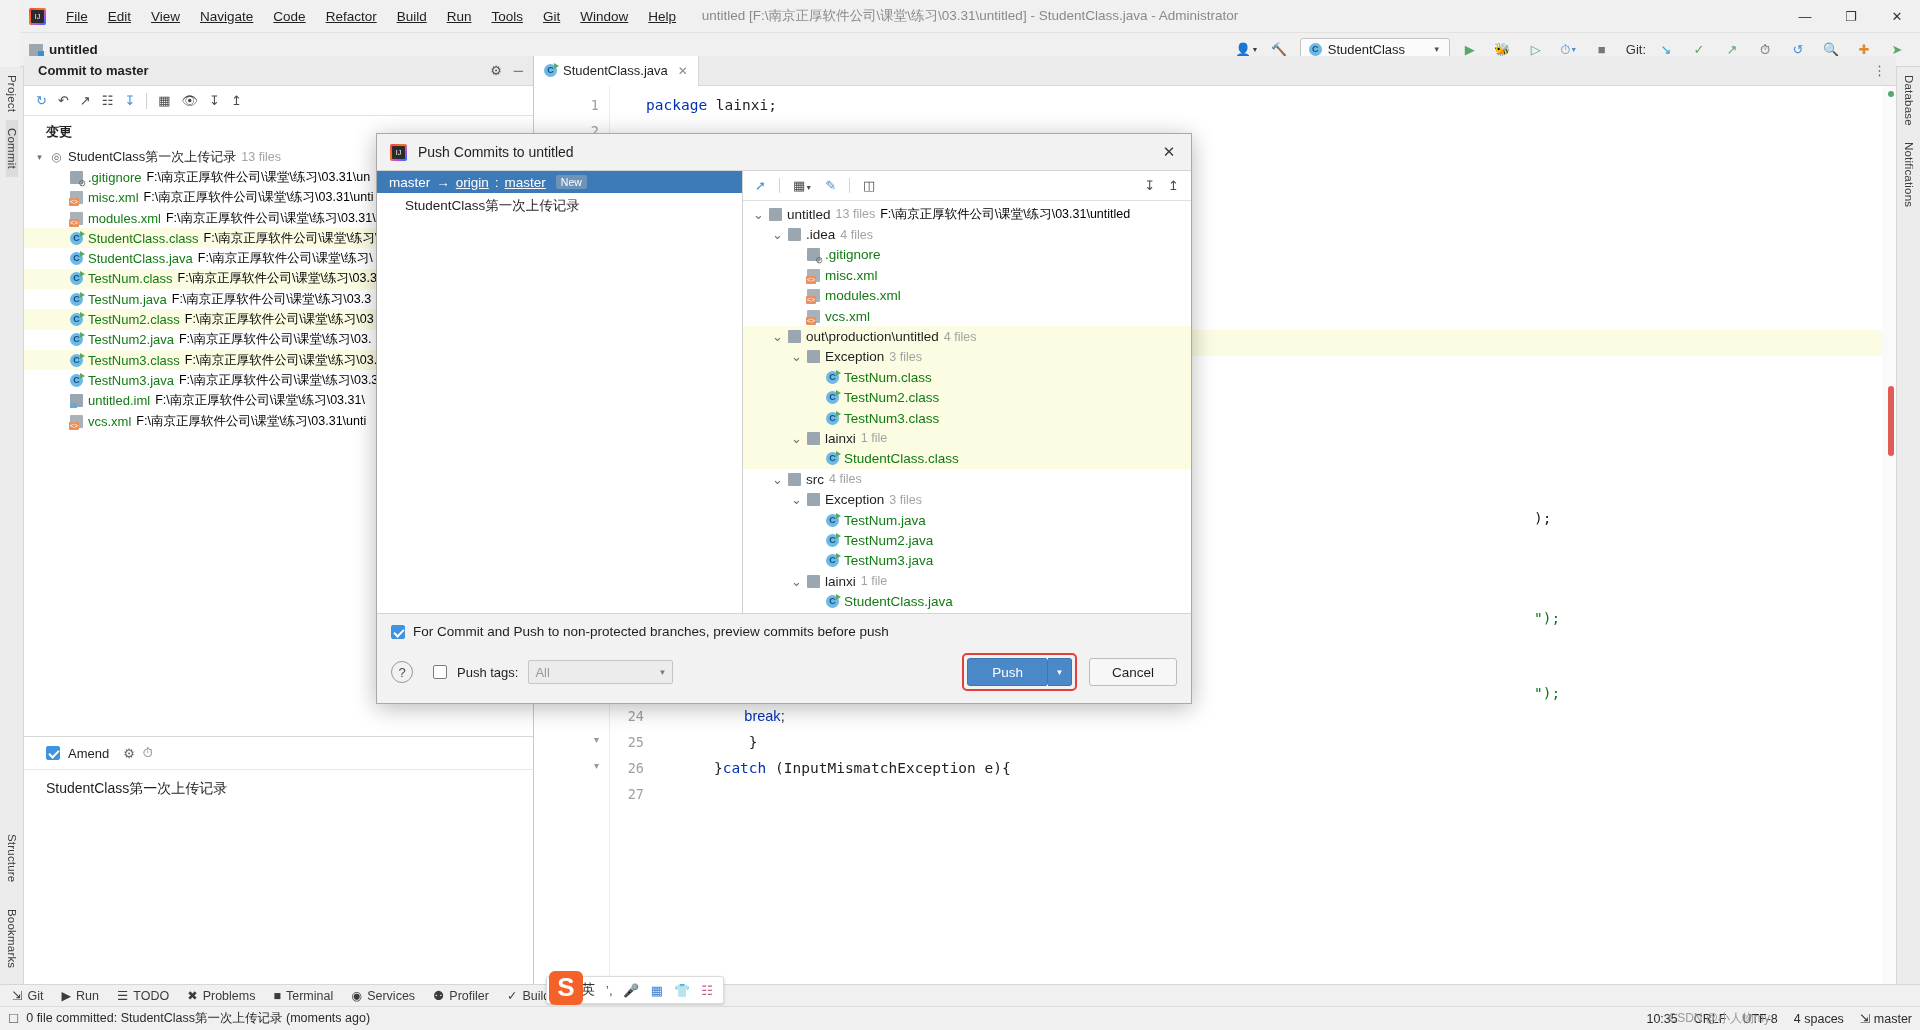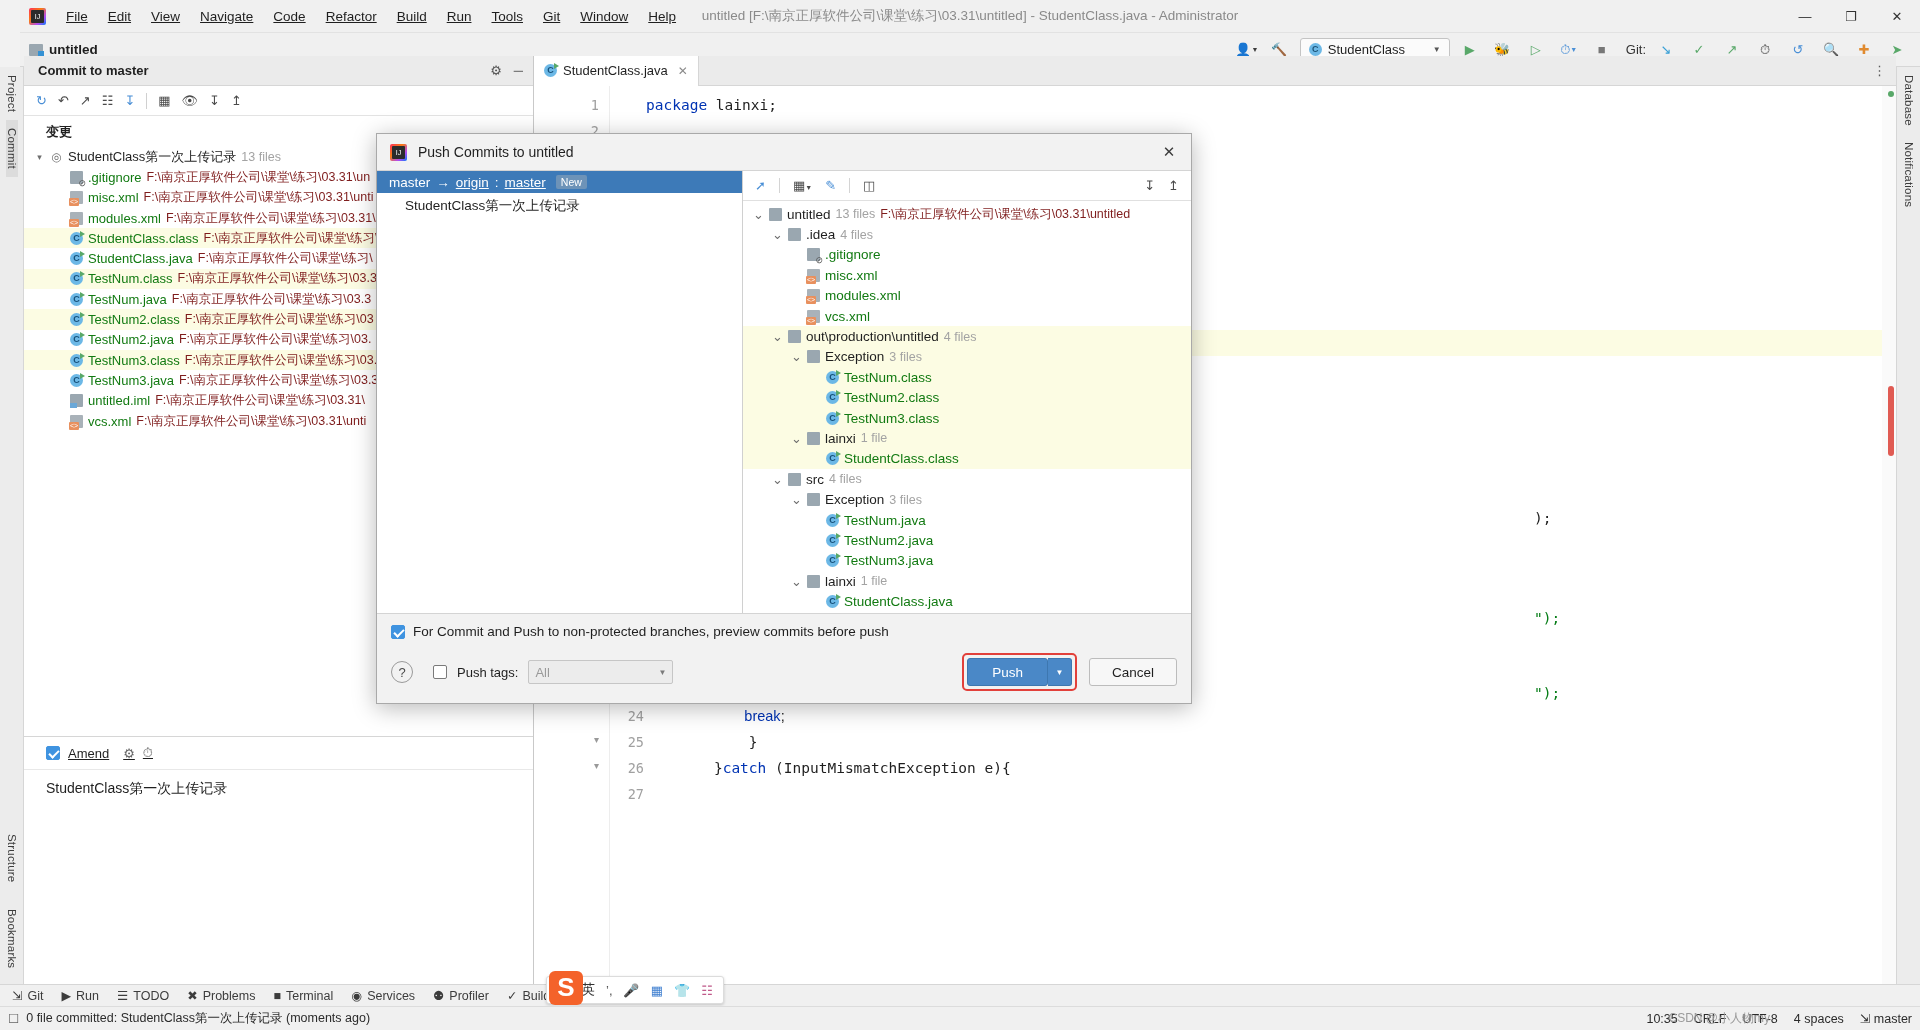--- a/index.html
+++ b/index.html
@@ -109,39 +109,39 @@
   .ct-sep { width:1px;height:16px;background:#d0d0d0; }
   .changes-title { font-size: 13px; font-weight: bold; padding: 7px 0 6px 22px; }
   .tree { flex: 1; overflow: hidden; font-size: 13px; }
   .trow {
     display:flex; align-items:center; gap:5px; height: 20.3px; padding-left: 22px; white-space: nowrap;
   }
   .trow.hl { background: #fcfce3; }
   .twist { width: 11px; color:#6e6e6e; font-size: 9px; flex:none; text-align:center; }
   .fname { color: #127a12; }
   .fname.dark { color:#1f1f1f; }
-  .fpath { color: #7f1d1d; font-size: 12.5px; overflow:hidden; }
+  .fpath { color: #000000; font-size: 12.5px; overflow:hidden; }
   .cnt { color: #a3a3a3; font-size: 12.5px; }
   .ic { width:13px;height:13px;flex:none;position:relative;display:inline-block; }
   .ic-commit{ color:#6e6e6e; font-size: 12px; line-height:13px; text-align:center;}
   .ic-file{ background:#9aa7b0; border-radius:1px; }
   .ic-xml{ background:#a9b2b9; border-radius:1px; }
   .ic-xml::after{content:"<>";position:absolute;left:-1px;bottom:-2px;background:#e8905e;color:#fff;
     font-size:7px;line-height:8px;padding:0 1px;border-radius:1px;}
   .ic-git{ background:#9aa7b0; border-radius:1px;}
   .ic-git::after{content:"\2298";position:absolute;right:-3px;bottom:-4px;color:#555;font-size:9px;}
   .ic-cls{ background:#6cb8e6;border-radius:50%;color:#17517a;font-size:9px;line-height:13px;text-align:center;font-weight:bold;}
   .ic-cls::after{content:"";position:absolute;right:-2px;top:-1px;border-left:5px solid #59a869;
     border-top:3px solid transparent;border-bottom:3px solid transparent;}
   .ic-iml{ background:#9aa7b0;border-radius:1px;}
   .ic-iml::after{content:"";position:absolute;left:0;bottom:-1px;width:7px;height:5px;background:#6aa8d8;}
 
   .amend-row {
     display:flex; align-items:center; gap:8px; padding: 8px 0 8px 22px;
-    border-top: 1px solid #d6d6d6; font-size: 13px; text-decoration: underline;
+    border-top: 1px solid #d6d6d6; font-size: 13px;
   }
   .msg-area {
     flex: none; height: 215px; padding: 10px 0 0 22px; font-size: 14px; color:#1f1f1f;
     border-top: 1px solid #e8e8e8; background:#fff;
   }
   .commit-actions {
     display:flex; gap: 10px; padding: 0 14px 12px 22px; margin-top:auto;
   }
   .btn {
     height: 27px; padding: 0 14px; border: 1px solid #bcbcbc; border-radius: 3px;

